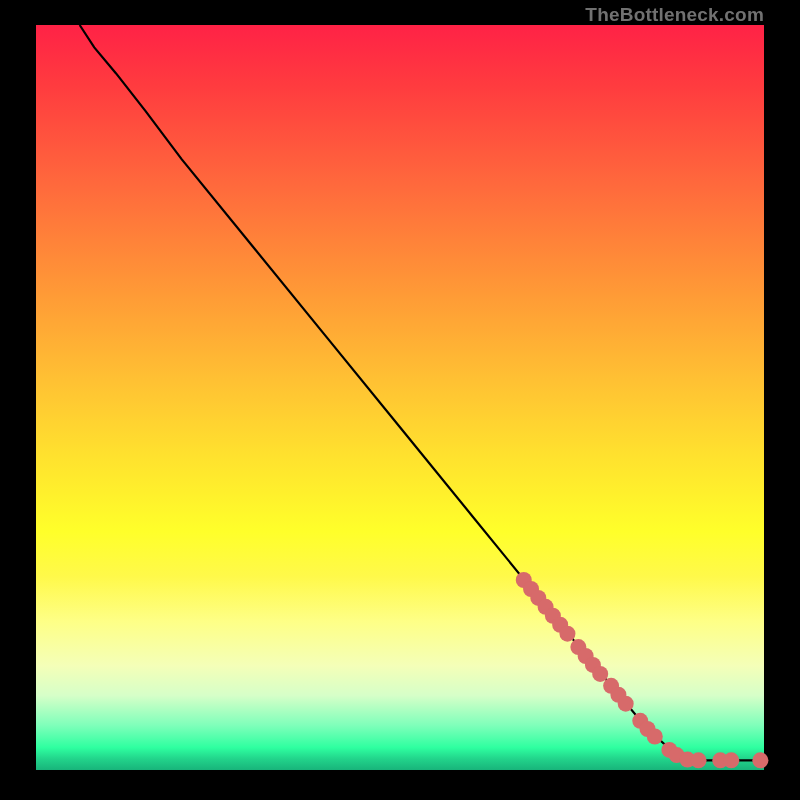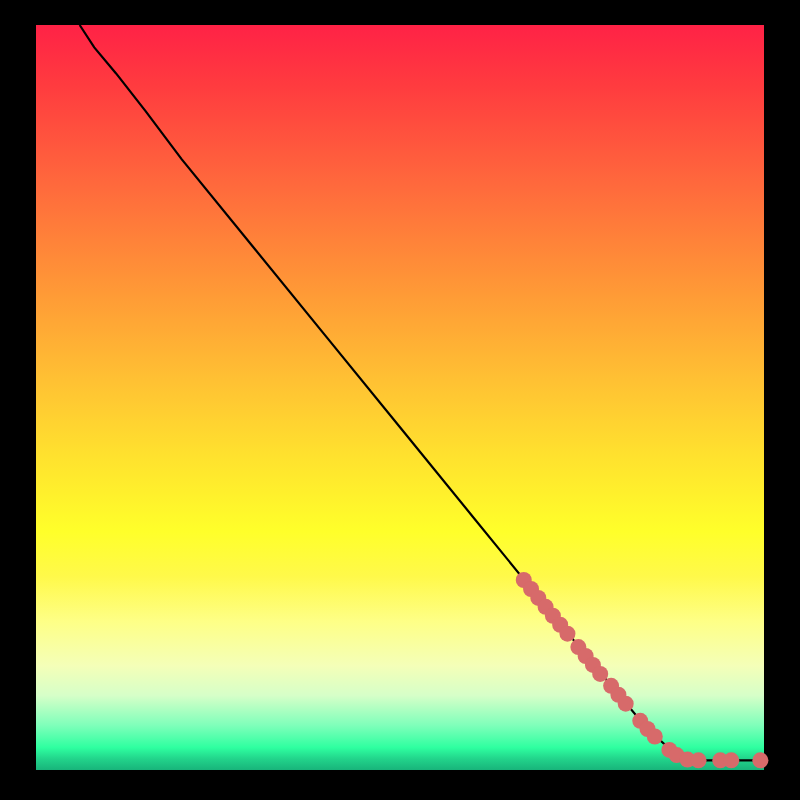--- a/index.html
+++ b/index.html
@@ -85,14 +85,17 @@
         <circle cx="633.36" cy="724.88" r="8" fill="#d76a6a"></circle>
         <circle cx="640.64" cy="730.10" r="8" fill="#d76a6a"></circle>
         <circle cx="651.56" cy="734.57" r="8" fill="#d76a6a"></circle>
         <circle cx="662.48" cy="735.32" r="8" fill="#d76a6a"></circle>
         <circle cx="684.32" cy="735.32" r="8" fill="#d76a6a"></circle>
         <circle cx="695.24" cy="735.32" r="8" fill="#d76a6a"></circle>
         <circle cx="724.36" cy="735.32" r="8" fill="#d76a6a"></circle>
       </g>
   </svg>
 
+  <div class="attribution">
+    <span>TheBottleneck.com</span>
+  </div>
 
 </div>
 
 </body></html>

